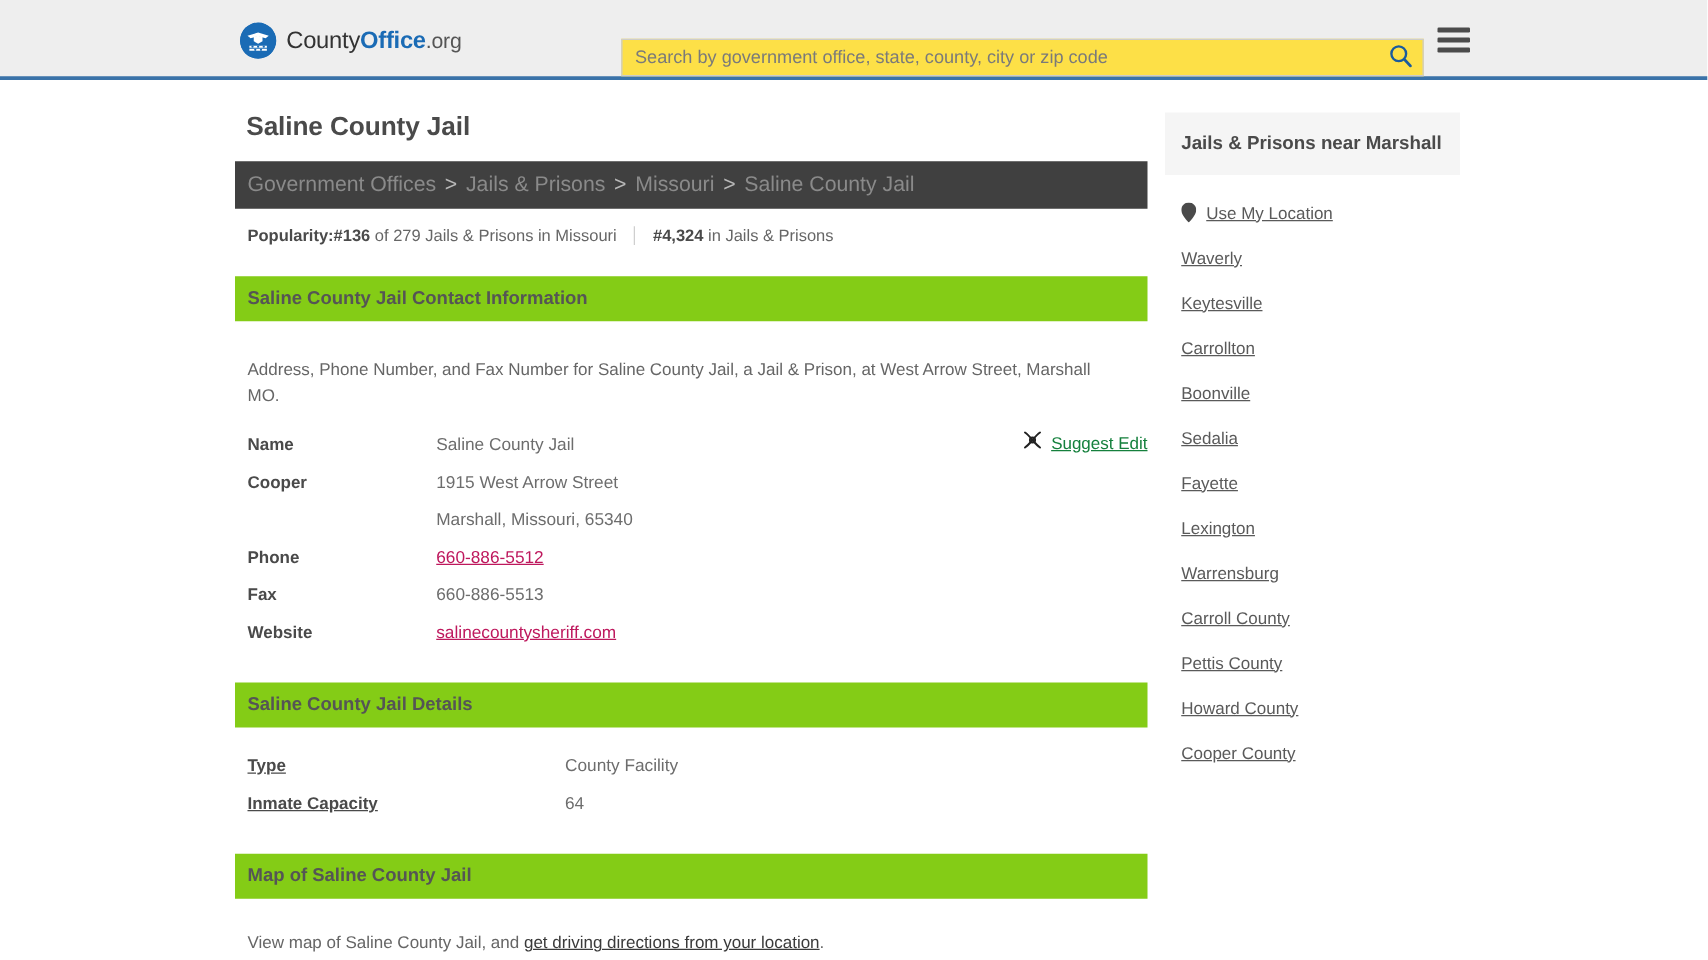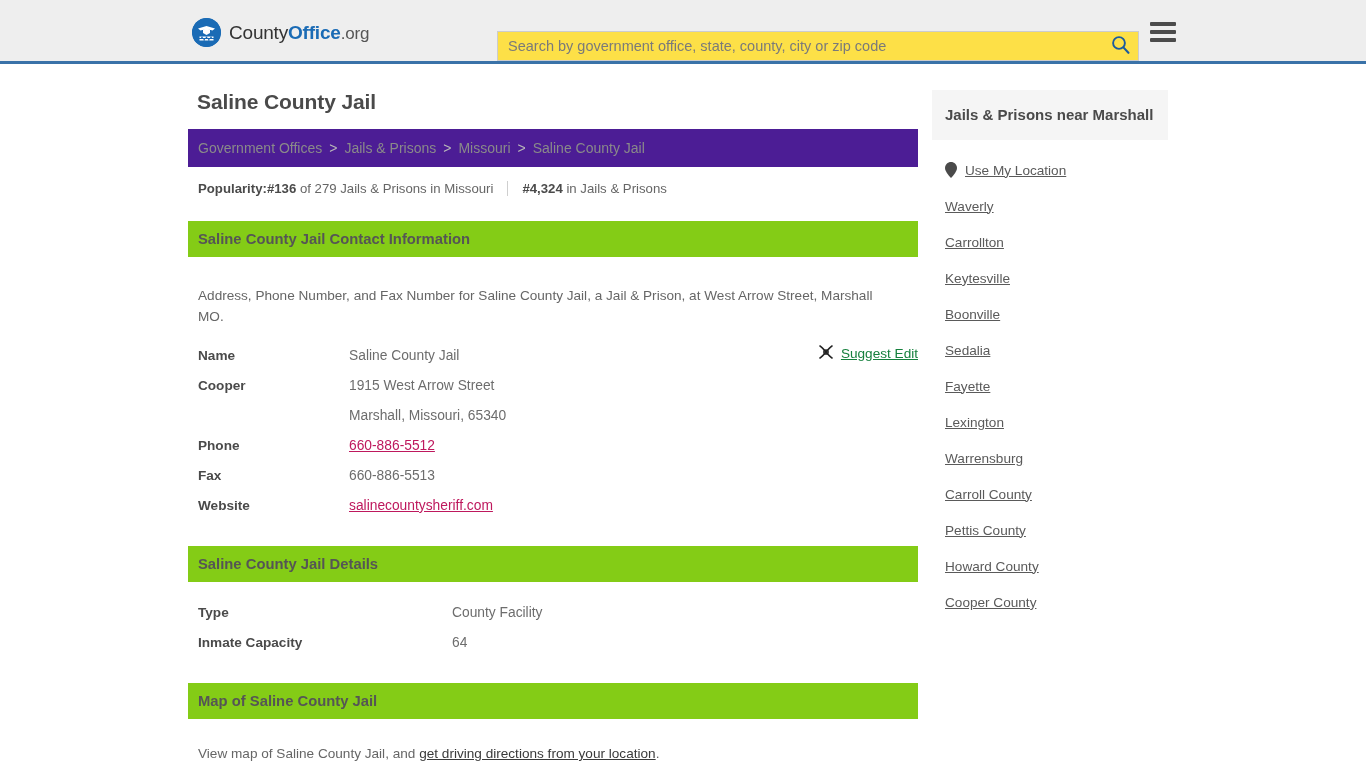--- a/index.html
+++ b/index.html
@@ -113,25 +113,25 @@
 
   #page-title {
     font-size: 21px;
     font-weight: 700;
     color: #4a4a4a;
     margin: 0 0 15px 9px;
     letter-spacing: -0.1px;
   }
 
   #breadcrumb {
-    background: #4c1d95;
+    background: #404040;
     height: 38px;
     display: flex; align-items: center;
     padding: 0 10px;
-    font-size: 14px;
+    font-size: 17px;
     color: #8a8a8a;
     gap: 0;
   }
   #breadcrumb a {
     color: #8a8a8a;
     text-decoration: none;
     cursor: pointer;
   }
   #breadcrumb .sep { color: #b9b9b9; margin: 0 7px; }
   #breadcrumb .current { color: #8a8a8a; }
@@ -196,21 +196,21 @@
     cursor: pointer;
     text-decoration: none;
   }
   #suggest-edit .se-label {
     font-size: 13.6px;
     color: #15803d;
     text-decoration: underline;
   }
 
   .details-table { padding: 0 10px; margin-top: 16px; }
-  .details-table .kv-key { width: 210px; flex: 0 0 210px; }
+  .details-table .kv-key { width: 210px; flex: 0 0 210px; text-decoration: underline; }
 
   #map-desc {
     padding: 14px 10px 0 10px;
     font-size: 13.6px;
     color: #666666;
   }
   #map-desc a { color: #3a3a3a; text-decoration: underline; cursor: pointer; }
 
   
   #side-head {
@@ -385,24 +385,24 @@
               <path d="M6 0 C2.7 0 0 2.7 0 6 C0 10.2 6 16 6 16 C6 16 12 10.2 12 6 C12 2.7 9.3 0 6 0 Z" fill="#4a4a4a"></path>
             </svg>
           </span>
           <a href="#">Use My Location</a>
         </div>
 
         <div class="side-item">
           <a href="#">Waverly</a>
         </div>
         <div class="side-item">
+          <a href="#">Keytesville</a>
+        </div>
+        <div class="side-item">
           <a href="#">Carrollton</a>
-        </div>
-        <div class="side-item">
-          <a href="#">Keytesville</a>
         </div>
         <div class="side-item">
           <a href="#">Boonville</a>
         </div>
         <div class="side-item">
           <a href="#">Sedalia</a>
         </div>
         <div class="side-item">
           <a href="#">Fayette</a>
         </div>

